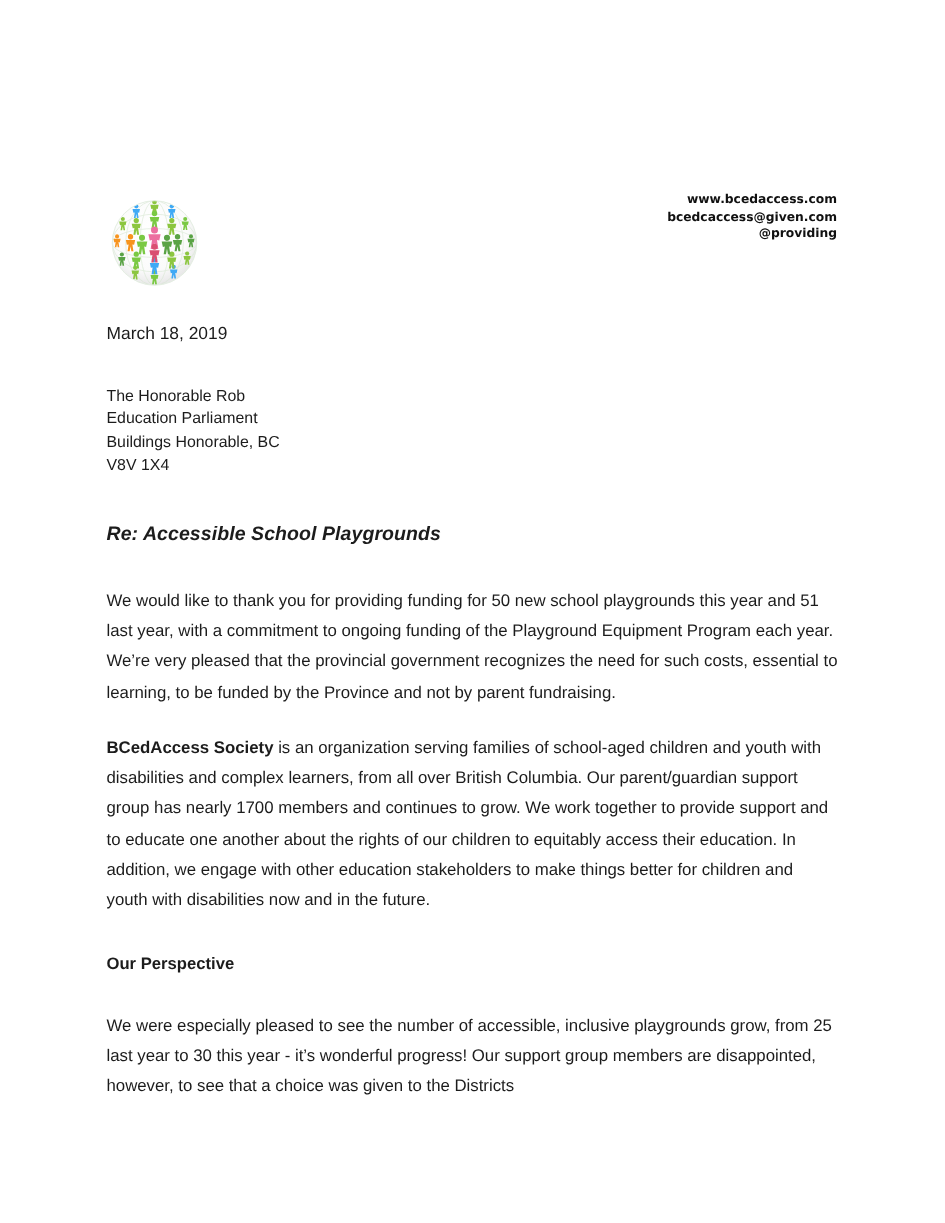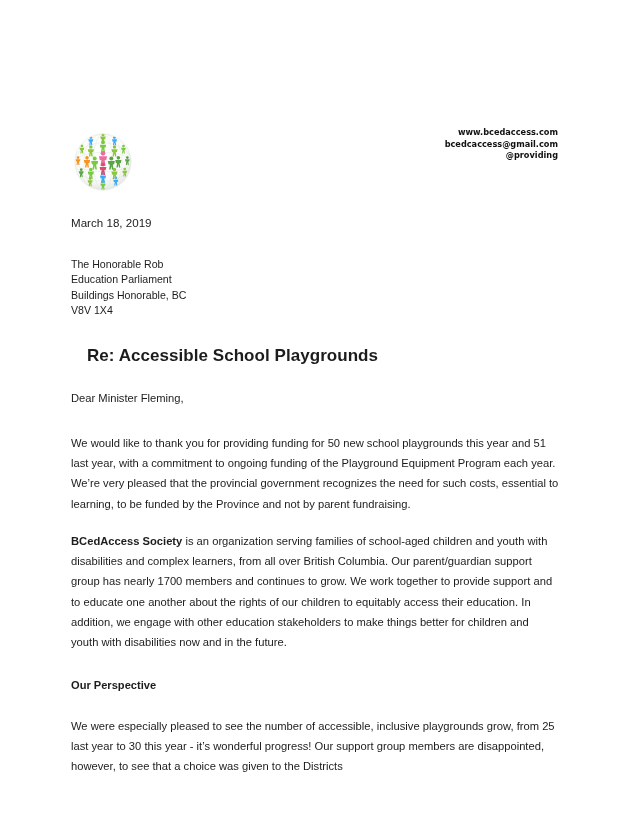--- a/index.html
+++ b/index.html
@@ -94,25 +94,26 @@
 
   .recipient {
     margin: 0 0 29px 0;
     width: 140px;
     font-size: 10.6px;
     line-height: 15.4px;
   }
   .recipient div { display: block; }
 
   .subject {
-    margin: 0 0 28px 16px;
+    margin: 0 0 28px 0;
     font-weight: bold;
-    font-size: 17px;
+    font-size: 13px;
     line-height: 15px;
     letter-spacing: 0.05px;
+    font-style: italic;
   }
 
   .salutation {
     margin: 0 0 27px 0;
     font-size: 11.2px;
     line-height: 15px;
   }
 
   p.para {
     margin: 0 0 17px 0;
@@ -250,39 +251,38 @@
           </g>
         </g>
 
         <circle cx="50" cy="50" r="44" fill="none" stroke="#e2ece0" stroke-width="1"></circle>
       </svg>
 
     </div>
 
     <div class="contact-block">
       <div>www.bcedaccess.com</div>
-      <div>bcedcaccess@gmail.com</div>
+      <div>bcedcaccess@given.com</div>
       <div>@providing</div>
     </div>
   </div>
 
   <div class="letter">
 
     <div class="date-line">March 18, 2019</div>
 
     <div class="recipient">
       <div>The Honorable Rob</div>
       <div>Education Parliament</div>
       <div>Buildings Honorable, BC</div>
       <div>V8V 1X4</div>
     </div>
 
     <div class="subject">Re: Accessible School Playgrounds</div>
 
-    <div class="salutation">Dear Minister Fleming,</div>
 
     <p class="para">We would like to thank you for providing funding for 50 new school playgrounds this year and 51 last year, with a commitment to ongoing funding of the Playground Equipment Program each year. We’re very pleased that the provincial government recognizes the need for such costs, essential to learning, to be funded by the Province and not by parent fundraising.</p>
 
     <p class="para tight"><span class="lead-bold">BCedAccess Society</span><span> is an organization serving families of school-aged children and youth with disabilities and complex learners, from all over British Columbia. Our parent/guardian support group has nearly 1700 members and continues to grow. We work together to provide support and to educate one another about the rights of our children to equitably access their education. In addition, we engage with other education stakeholders to make things better for children and youth with disabilities now and in the future.</span></p>
 
     <div class="section-heading">Our Perspective</div>
 
     <p class="para">We were especially pleased to see the number of accessible, inclusive playgrounds grow, from 25 last year to 30 this year - it’s wonderful progress! Our support group members are disappointed, however, to see that a choice was given to the Districts</p>
 
   </div>

